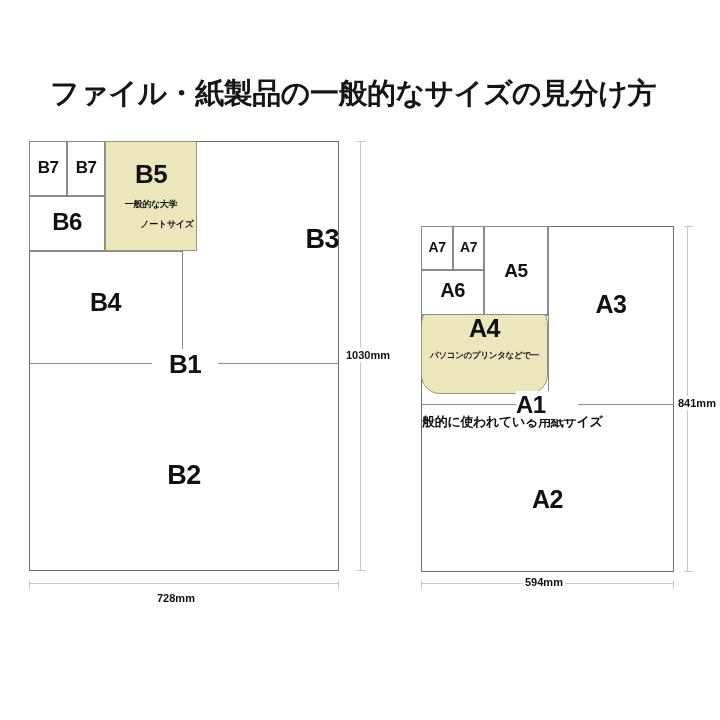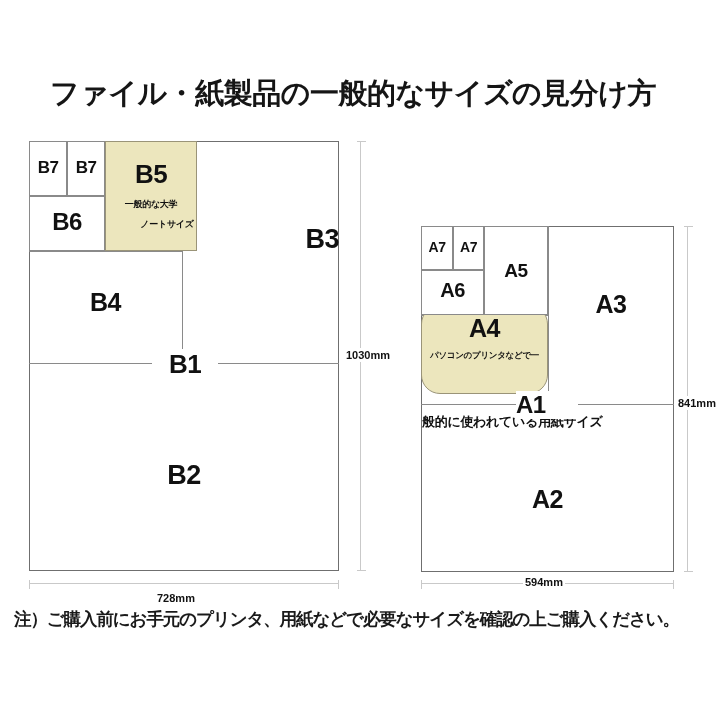--- a/index.html
+++ b/index.html
@@ -232,15 +232,14 @@
 
     <div class="lbl" style="left:516px; top:391px; width:62px; text-align:left; font-size:24px; background:#ffffff;">A1</div>
 
     <div class="dim-v" style="left:687px; top:226px; height:346px;"></div>
     <div class="dim-label" style="left:676px; top:396px;">841mm</div>
 
     <div class="dim-h" style="left:421px; top:583px; width:253px;"></div>
     <div class="dim-label" style="left:523px; top:575px;">594mm</div>
   </div>
 
-  <div class="note">注）ご購入前にお手元のプリンタ、用紙などで必要なサイズを確認の上ご購入ください。</div>
 
 </div>
 
 </body></html>

